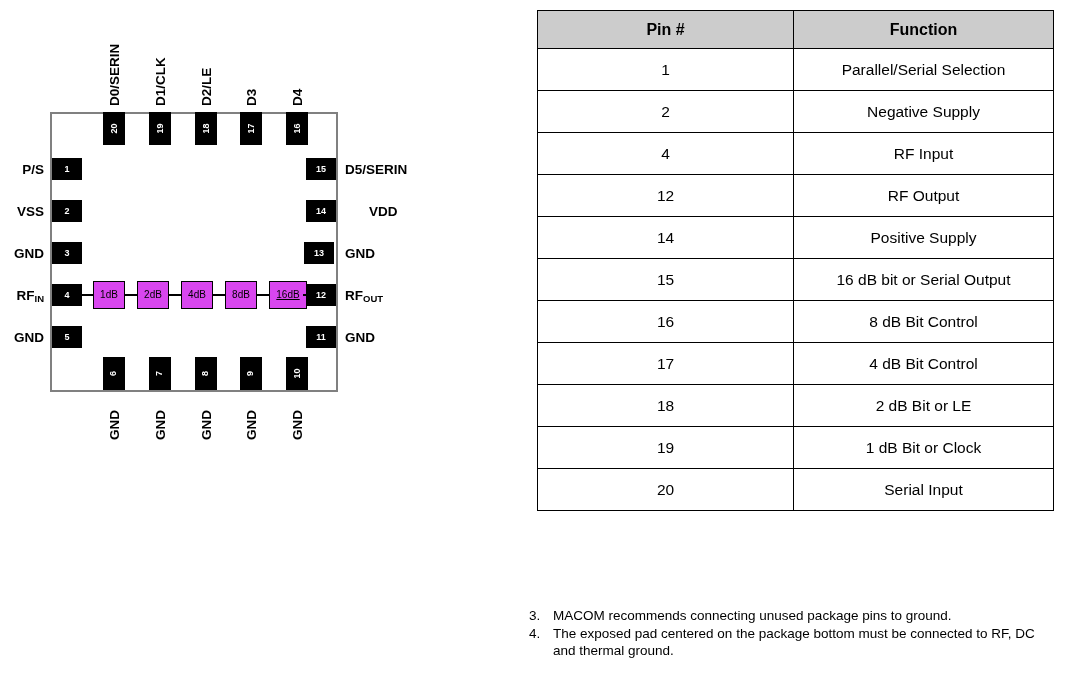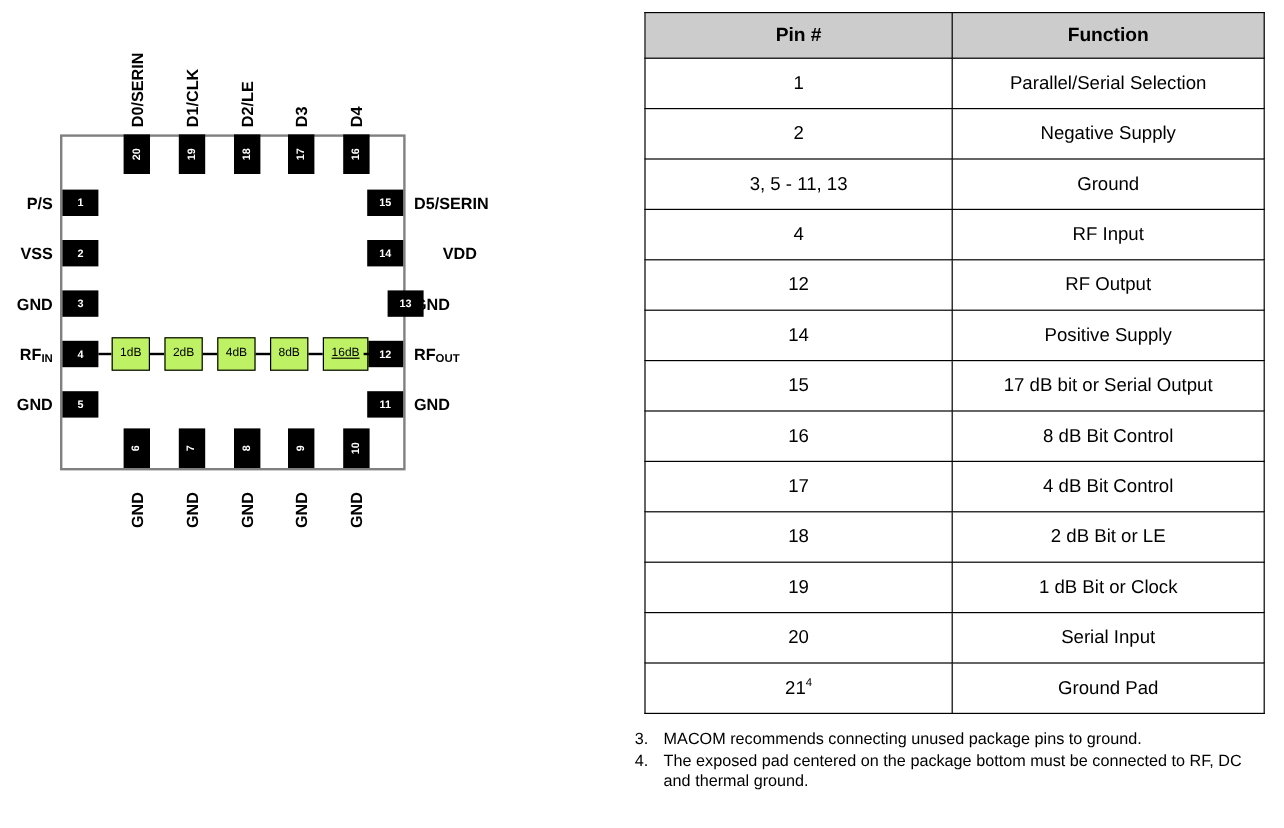--- a/index.html
+++ b/index.html
@@ -81,21 +81,21 @@
     text-align: center;
   }
 
   
   .atten-box {
     position: absolute;
     width: 32px;
     height: 28px;
     border: 1.6px solid #000000;
     box-sizing: border-box;
-    background: #bef264;
+    background: #d946ef;
     display: flex;
     align-items: center;
     justify-content: center;
     font-size: 10px;
     line-height: 1;
   }
   .wire {
     position: absolute;
     height: 1.6px;
     background: #000000;
@@ -210,21 +210,21 @@
   <div class="pin-label left" style="left:0px; top:247px; width:44px;">GND</div>
   <div class="pin-label left" style="left:0px; top:289px; width:44px;"><span>RF</span><sub>IN</sub></div>
   <div class="pin-label left" style="left:0px; top:331px; width:44px;">GND</div>
 
   <div class="pad h" style="left:306px; top:158px;">
     <span>15</span>
   </div>
   <div class="pad h" style="left:306px; top:200px;">
     <span>14</span>
   </div>
-  <div class="pad h" style="left:323px; top:242px;">
+  <div class="pad h" style="left:304px; top:242px;">
     <span>13</span>
   </div>
   <div class="pad h" style="left:306px; top:284px;">
     <span>12</span>
   </div>
   <div class="pad h" style="left:306px; top:326px;">
     <span>11</span>
   </div>
 
   <div class="pin-label right" style="left:345px; top:163px;">D5/SERIN</div>
@@ -284,62 +284,54 @@
     <tbody id="pin-table-body">
         <tr>
           <td>1</td>
           <td>Parallel/Serial Selection</td>
         </tr>
         <tr>
           <td>2</td>
           <td>Negative Supply</td>
         </tr>
         <tr>
-          <td>3, 5 - 11, 13</td>
-          <td>Ground</td>
-        </tr>
-        <tr>
           <td>4</td>
           <td>RF Input</td>
         </tr>
         <tr>
           <td>12</td>
           <td>RF Output</td>
         </tr>
         <tr>
           <td>14</td>
           <td>Positive Supply</td>
         </tr>
         <tr>
           <td>15</td>
-          <td>17 dB bit or Serial Output</td>
+          <td>16 dB bit or Serial Output</td>
         </tr>
         <tr>
           <td>16</td>
           <td>8 dB Bit Control</td>
         </tr>
         <tr>
           <td>17</td>
           <td>4 dB Bit Control</td>
         </tr>
         <tr>
           <td>18</td>
           <td>2 dB Bit or LE</td>
         </tr>
         <tr>
           <td>19</td>
           <td>1 dB Bit or Clock</td>
         </tr>
         <tr>
           <td>20</td>
           <td>Serial Input</td>
-        </tr>
-        <tr>
-          <td>21<span class="sup">4</span></td>
-          <td>Ground Pad</td>
         </tr>
       </tbody>
   </table>
 </div>
 
 <div id="footnotes">
   <div class="footnote">
     <span class="fn-num">3.</span>
     <span class="fn-text">MACOM recommends connecting unused package pins to ground.</span>
   </div>

